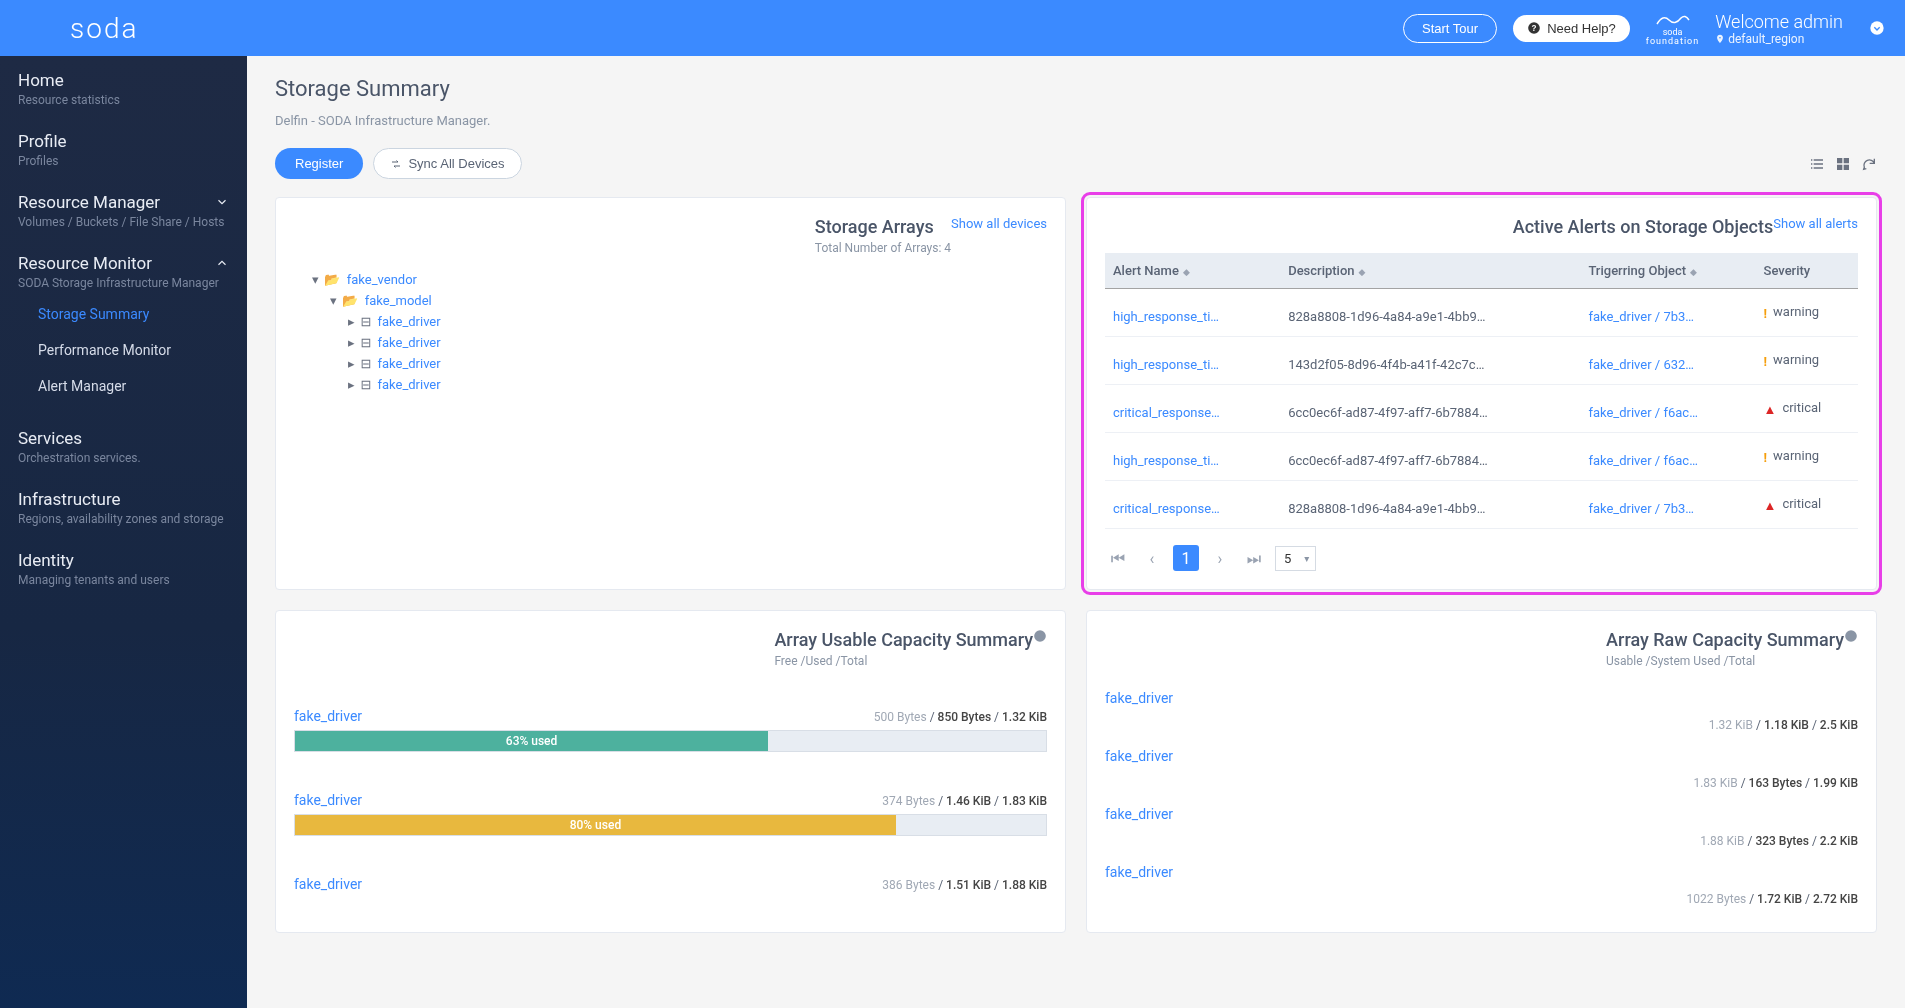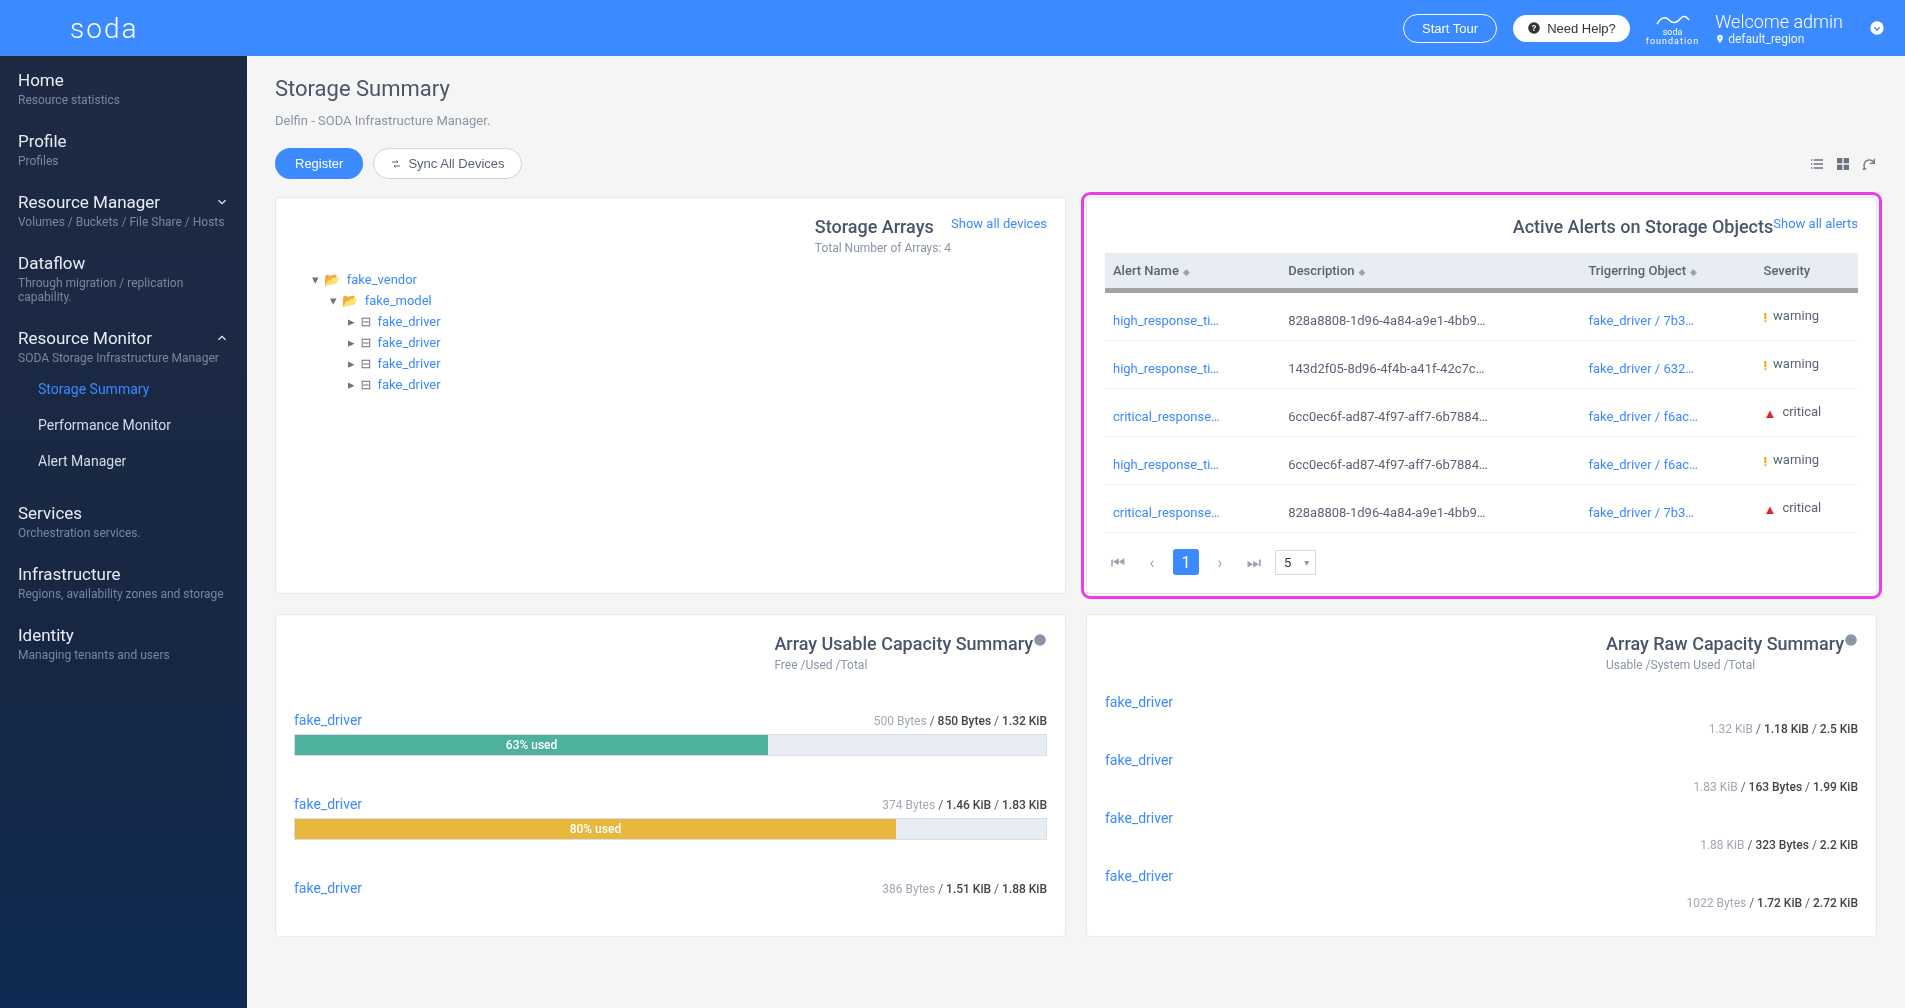--- a/index.html
+++ b/index.html
@@ -50,21 +50,21 @@
 .tree { margin-top:14px; font-size:13px;}
 .tree-node { display:flex; align-items:center; gap:6px; padding:3px 0; color:#3b8aff; cursor:pointer;}
 .tree-node .caret { color:#6b7280;}
 .tree-node .icon { color:#6b7280;}
 .tree-indent-1 { padding-left:18px;}
 .tree-indent-2 { padding-left:36px;}
 .tree-indent-3 { padding-left:54px;}
 
 
 .tbl { width:100%; border-collapse:collapse; margin-top:16px; font-size:13px;}
-.tbl th { text-align:left; background:#e8edf3; padding:10px 8px; color:#5a6475; font-weight:500; border-bottom:5px solid #a3a3a3;}
+.tbl th { text-align:left; background:#e8edf3; padding:10px 8px; color:#5a6475; font-weight:500; border-bottom:1px solid #a3a3a3;}
 .tbl th .sort { font-size:9px; color:#9aa3b2; margin-left:4px;}
 .tbl td { padding:12px 8px; border-bottom:1px solid #edf0f5; color:#5a6475;}
 .tbl td.link-cell { color:#3b8aff; cursor:pointer;}
 .truncate { white-space:nowrap; overflow:hidden; text-overflow:ellipsis; max-width:110px; display:inline-block; vertical-align:bottom;margin-top:8px;}
 .sev-icon { display:inline-block; margin-right:6px; vertical-align:middle;}
 .sev-warning { color:#f59e0b; font-weight:bold;}
 .sev-critical { color:#dc2626;}
 
 
 .pagination { display:flex; align-items:center; gap:8px; margin-top:16px;}
@@ -140,26 +140,20 @@
       <div class="nav-sub">Profiles</div>
     </div>
     <div class="nav-item">
       <div class="nav-title">
         <span>Resource Manager</span>
         <svg width="14" height="14" viewBox="0 0 24 24">
           <path d="M6 9l6 6 6-6" stroke="#e8ecf4" stroke-width="2" fill="none"></path>
         </svg>
       </div>
       <div class="nav-sub">Volumes / Buckets / File Share / Hosts</div>
-    </div>
-    <div class="nav-item">
-      <div class="nav-title">
-        <span>Dataflow</span>
-      </div>
-      <div class="nav-sub">Through migration / replication capability.</div>
     </div>
     <div class="nav-item">
       <div class="nav-title">
         <span>Resource Monitor</span>
         <svg width="14" height="14" viewBox="0 0 24 24">
           <path d="M6 15l6-6 6 6" stroke="#e8ecf4" stroke-width="2" fill="none"></path>
         </svg>
       </div>
       <div class="nav-sub">SODA Storage Infrastructure Manager</div>
       <div class="nav-children">

